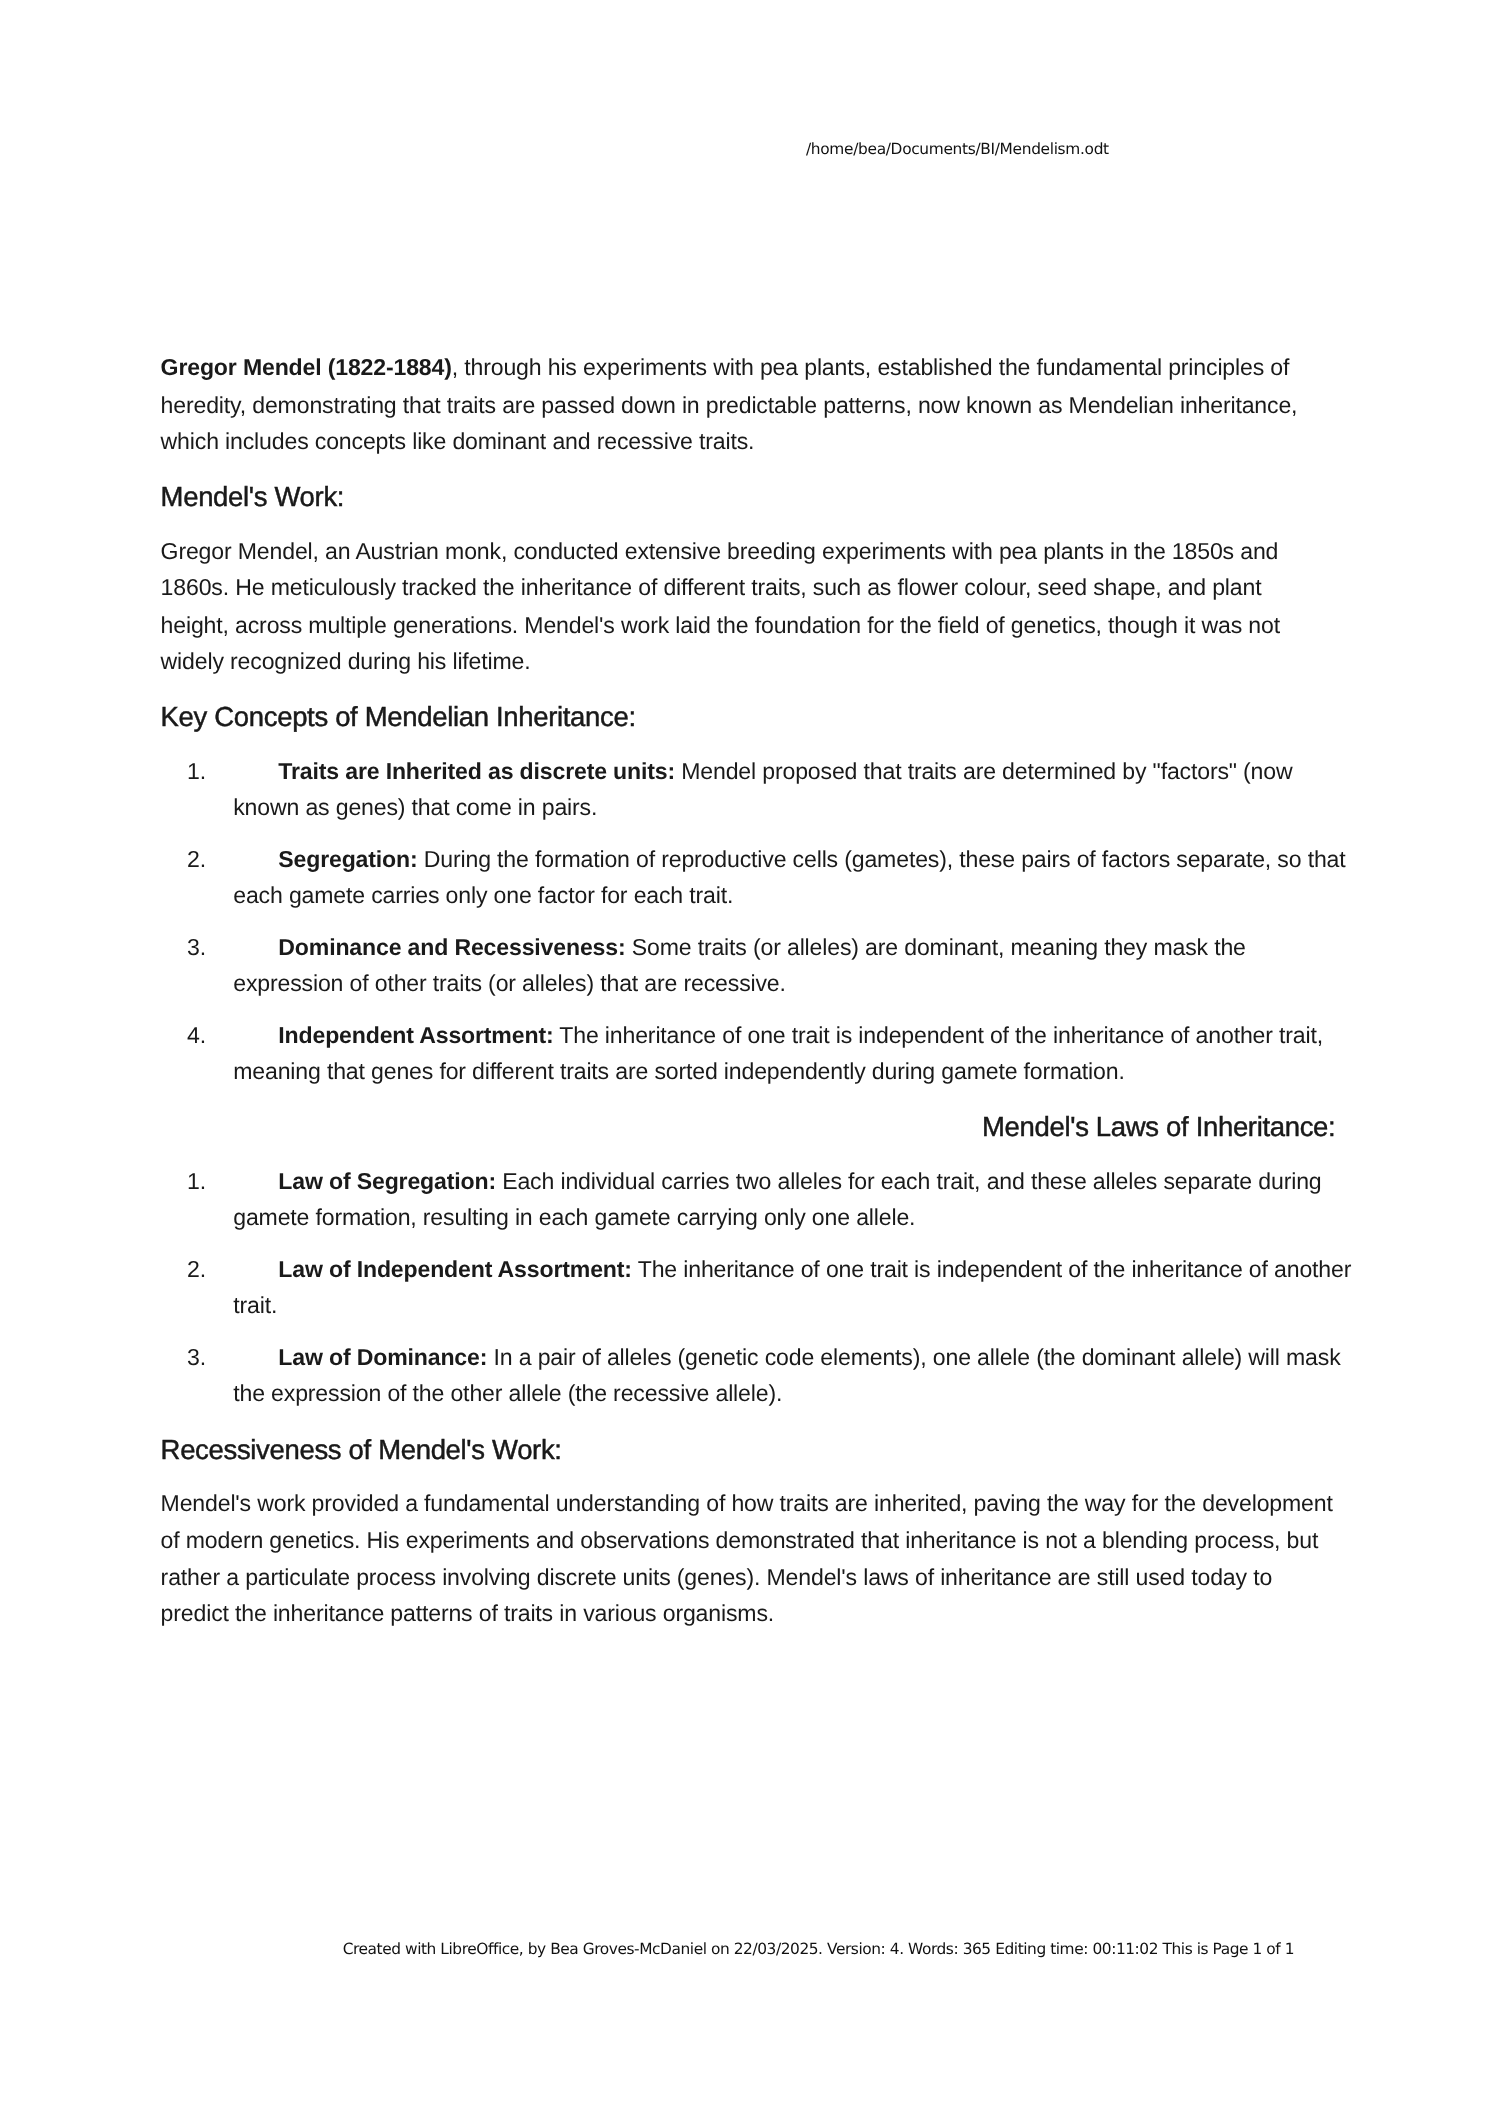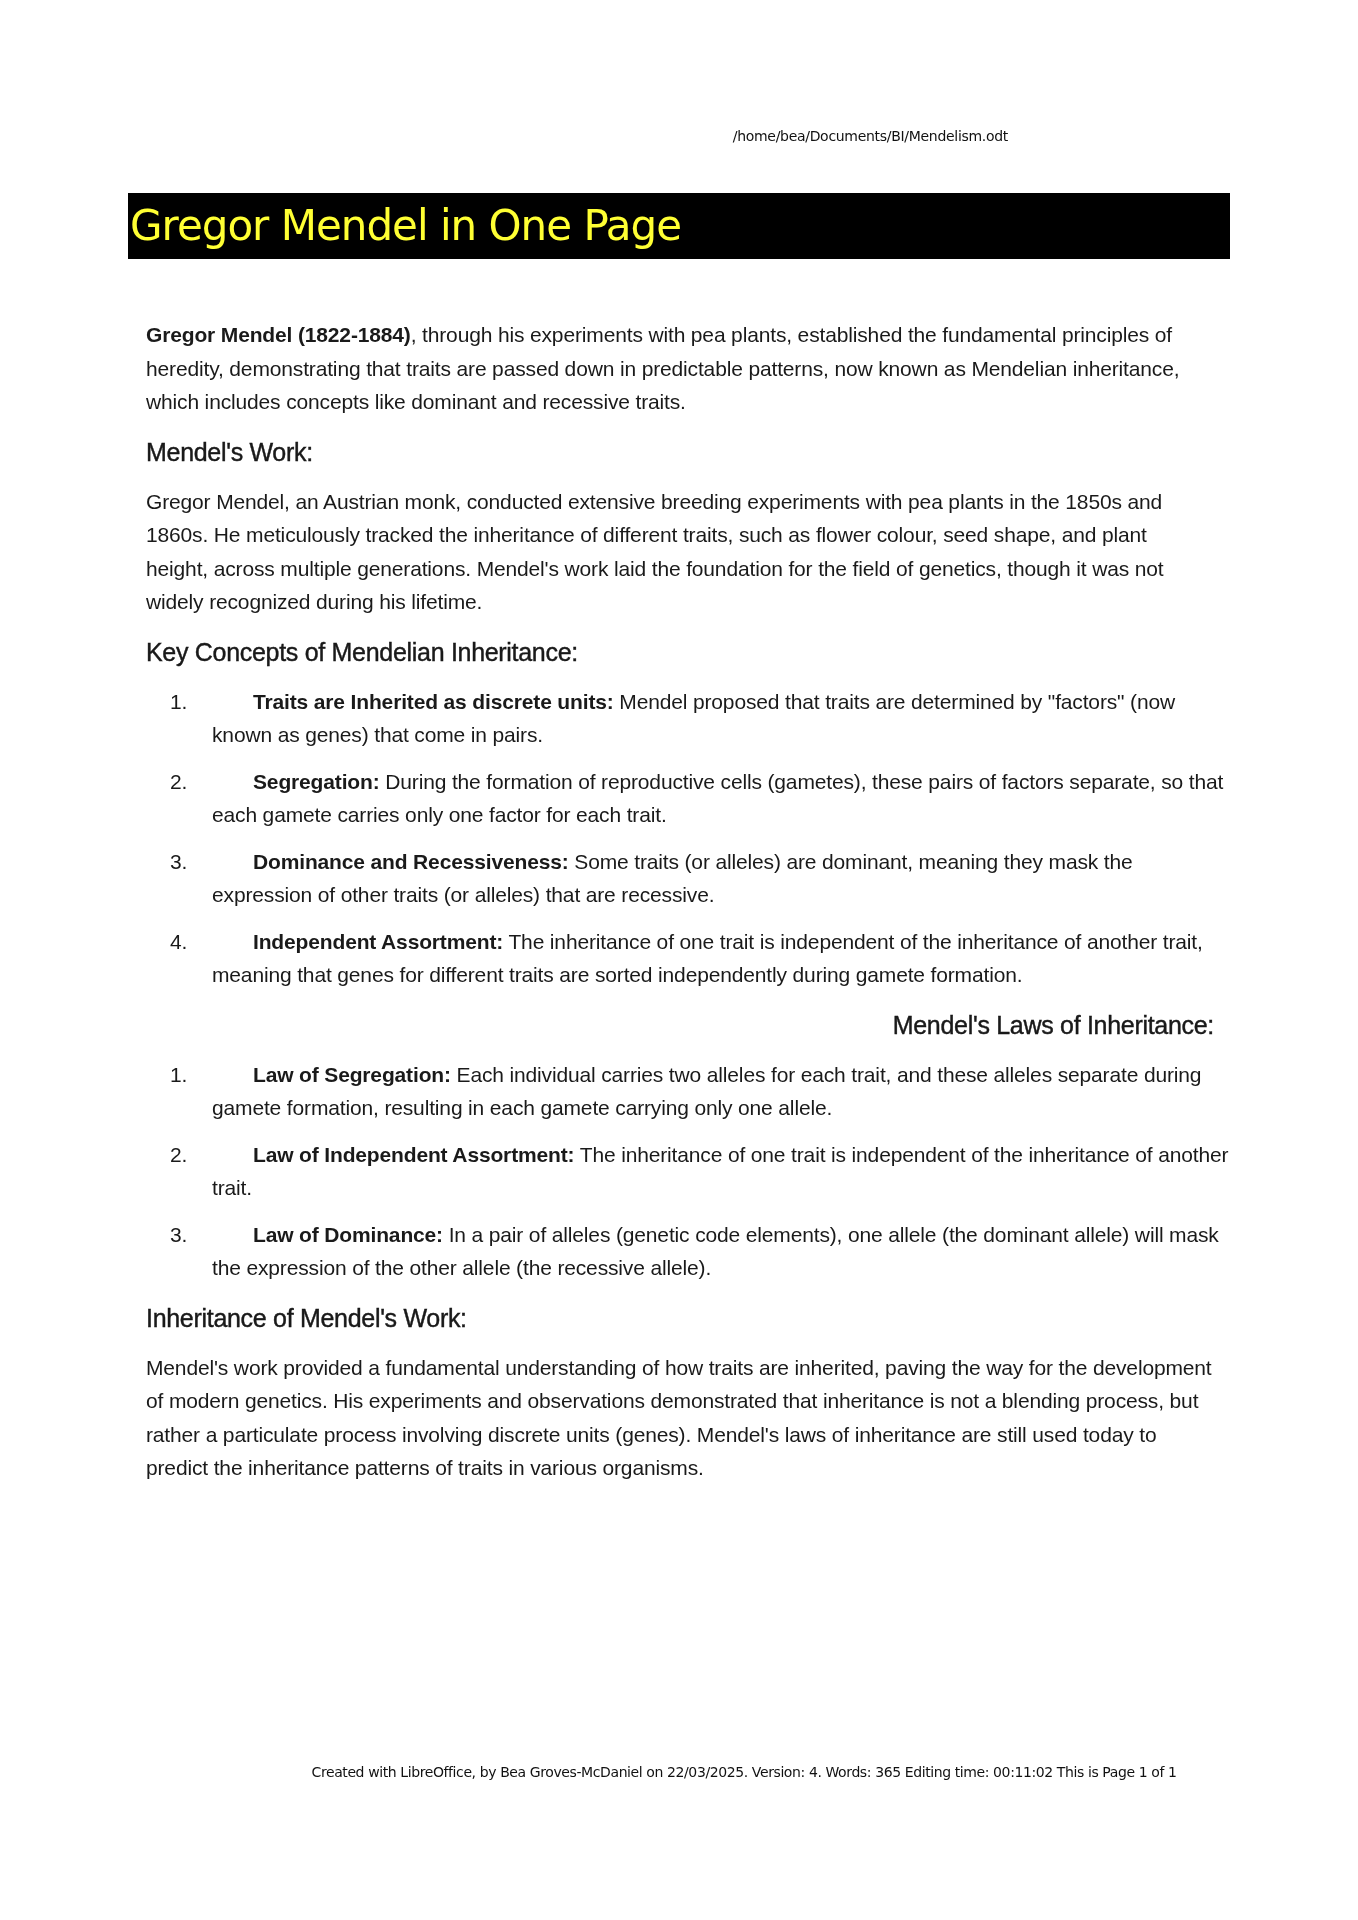--- a/index.html
+++ b/index.html
@@ -110,23 +110,20 @@
       box-sizing: border-box;
     }
   </style>
 </head>
 <body>
 
 <div class="page">
 
   <div class="header-path">/home/bea/Documents/BI/Mendelism.odt</div>
 
-  <div class="title-bar" style="background: rgb(0, 0, 0);">
-    <div class="title-text" style="color: rgb(255, 255, 51);">Gregor Mendel in One Page</div>
-  </div>
 
   <div class="content">
 
     <p class="para"><b>Gregor Mendel (1822-1884)</b><span>, through his experiments with pea plants, established the fundamental principles of heredity, demonstrating that traits are passed down in predictable patterns, now known as Mendelian inheritance, which includes concepts like dominant and recessive traits.</span></p>
 
     <h2 class="section-heading h-work">Mendel's Work:</h2>
     <p class="para">Gregor Mendel, an Austrian monk, conducted extensive breeding experiments with pea plants in the 1850s and 1860s. He meticulously tracked the inheritance of different traits, such as flower colour, seed shape, and plant height, across multiple generations. Mendel's work laid the foundation for the field of genetics, though it was not widely recognized during his lifetime.</p>
 
     <h2 class="section-heading h-key">Key Concepts of Mendelian Inheritance:</h2>
     <ol class="num-list">
@@ -136,20 +133,20 @@
       <li><span class="num">4.</span><span class="term">Independent Assortment:</span><span> The inheritance of one trait is independent of the inheritance of another trait, meaning that genes for different traits are sorted independently during gamete formation.</span></li>
     </ol>
 
     <h2 class="section-heading h-laws">Mendel's Laws of Inheritance:</h2>
     <ol class="num-list">
       <li><span class="num">1.</span><span class="term">Law of Segregation:</span><span> Each individual carries two alleles for each trait, and these alleles separate during gamete formation, resulting in each gamete carrying only one allele.</span></li>
       <li><span class="num">2.</span><span class="term">Law of Independent Assortment:</span><span> The inheritance of one trait is independent of the inheritance of another trait.</span></li>
       <li><span class="num">3.</span><span class="term">Law of Dominance:</span><span> In a pair of alleles (genetic code elements), one allele (the dominant allele) will mask the expression of the other allele (the recessive allele).</span></li>
     </ol>
 
-    <h2 class="section-heading h-sig">Inheritance of Mendel's Work:</h2>
+    <h2 class="section-heading h-sig">Recessiveness of Mendel's Work:</h2>
     <p class="para">Mendel's work provided a fundamental understanding of how traits are inherited, paving the way for the development of modern genetics. His experiments and observations demonstrated that inheritance is not a blending process, but rather a particulate process involving discrete units (genes). Mendel's laws of inheritance are still used today to predict the inheritance patterns of traits in various organisms.</p>
 
   </div>
 
   <div class="footer">Created with LibreOffice, by Bea Groves-McDaniel on 22/03/2025. Version: 4. Words: 365  Editing time: 00:11:02 This is Page 1 of 1</div>
 
 </div>
 
 </body></html>

